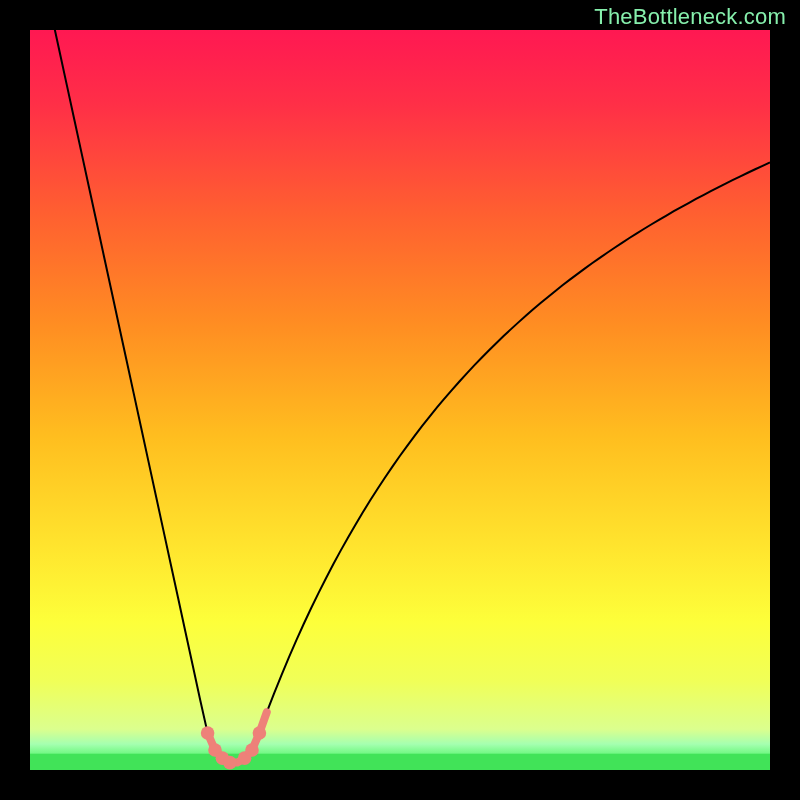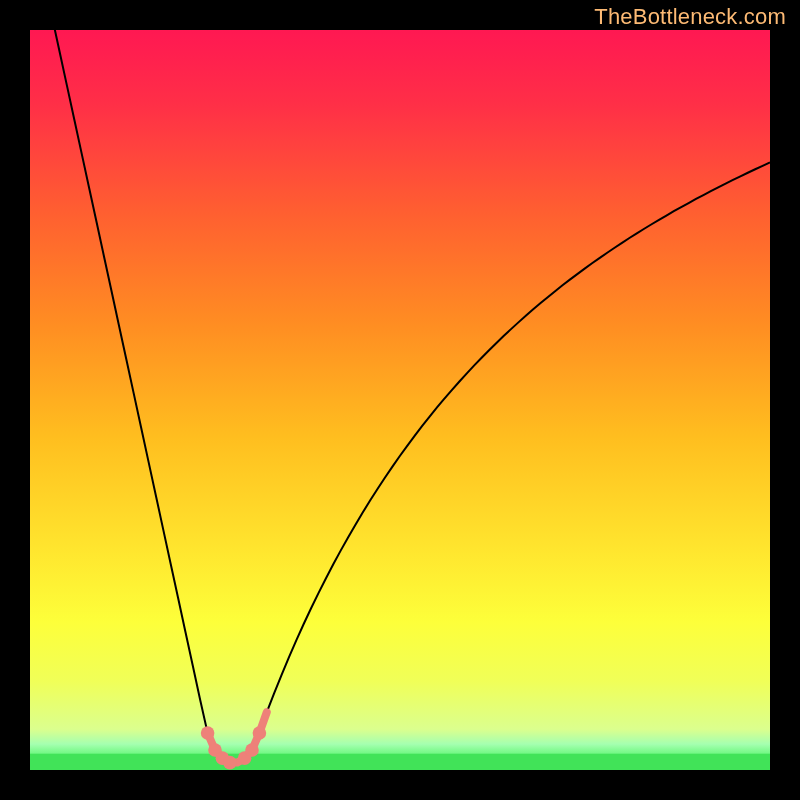--- a/index.html
+++ b/index.html
@@ -15,21 +15,21 @@
     width: 800px;
     height: 800px;
     background: #000000;
   }
   .watermark {
     position: absolute;
     top: 4px;
     right: 14px;
     font-family: Arial, Helvetica, sans-serif;
     font-size: 22px;
-    color: #fdba74;
+    color: #86efac;
     letter-spacing: 0.2px;
   }
   .plot {
     position: absolute;
     left: 30px;
     top: 30px;
     width: 740px;
     height: 740px;
     overflow: hidden;
   }

